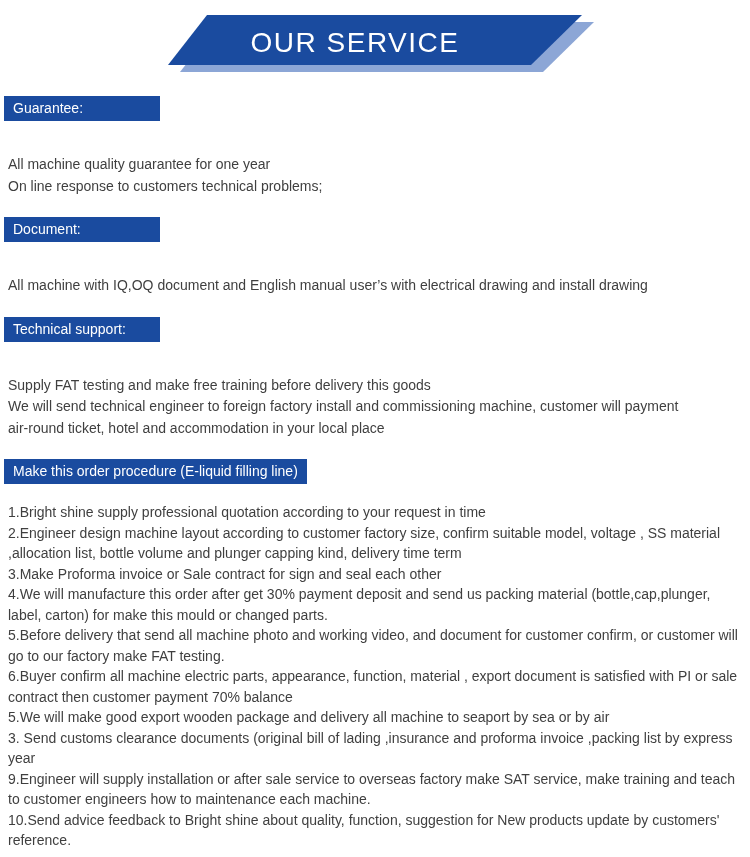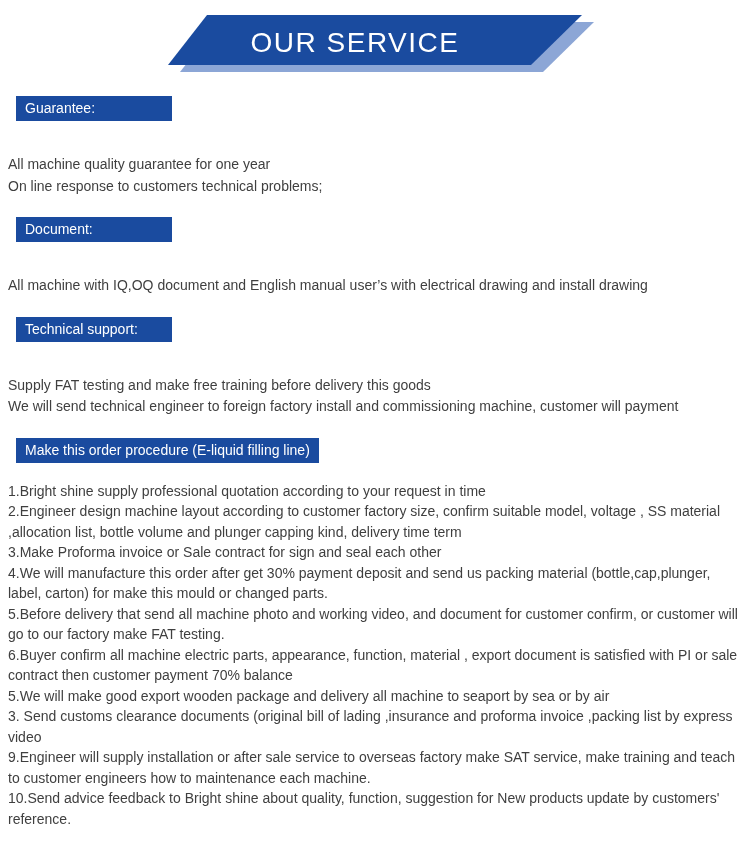--- a/index.html
+++ b/index.html
@@ -31,21 +31,21 @@
   .banner-title{
     position:absolute;left:0;top:18px;width:710px;height:50px;
     display:flex;align-items:center;justify-content:center;
     color:#fff;font-size:28px;letter-spacing:1.5px;font-weight:400;
   }
   
   .svc-section{margin:0 0 20px 0;}
   .svc-heading{
     display:inline-block;
     min-width:156px;
-    margin-left:16px;
+    margin-left:4px;
     padding:5px 9px 6px 9px;
     background:var(--blue-heading);
     color:var(--heading-text);
     font-size:14px;line-height:14px;
   }
   .svc-body{margin-top:33px;}
   .svc-body.list{margin-top:18px;}
   .svc-line{
     margin-left:8px;
     font-size:14px;line-height:21.5px;
@@ -77,39 +77,40 @@
     <div class="svc-body paragraph">
           <div class="svc-line">All machine with IQ,OQ document and English manual user’s with electrical drawing and install drawing</div>
         </div>
   </section>
 
   <section class="svc-section">
     <div class="svc-heading">Technical support:</div>
     <div class="svc-body paragraph">
           <div class="svc-line">Supply FAT testing and make free training before delivery this goods</div>
           <div class="svc-line">We will send technical engineer to foreign factory install and commissioning machine, customer will payment</div>
+          <div class="svc-line">air-round ticket, hotel and accommodation in your local place</div>
         </div>
   </section>
 
   <section class="svc-section">
     <div class="svc-heading">Make this order procedure (E-liquid filling line)</div>
     <div class="svc-body list">
           <div class="svc-line">1.Bright shine supply professional quotation according to your request in time</div>
           <div class="svc-line">2.Engineer design machine layout according to customer factory size, confirm suitable model, voltage , SS material</div>
           <div class="svc-line">,allocation list, bottle volume and plunger capping kind, delivery time term</div>
           <div class="svc-line">3.Make Proforma invoice or Sale contract for sign and seal each other</div>
           <div class="svc-line">4.We will manufacture this order after get 30% payment deposit and send us packing material (bottle,cap,plunger,</div>
           <div class="svc-line">label, carton) for make this mould or changed parts.</div>
           <div class="svc-line">5.Before delivery that send all machine photo and working video, and document for customer confirm, or customer will</div>
           <div class="svc-line">go to our factory make FAT testing.</div>
           <div class="svc-line">6.Buyer confirm all machine electric parts, appearance, function, material , export document is satisfied with PI or sale</div>
           <div class="svc-line">contract then customer payment 70% balance</div>
           <div class="svc-line">5.We will make good export wooden package and delivery all machine to seaport by sea or by air</div>
           <div class="svc-line">3. Send customs clearance documents (original bill of lading ,insurance and proforma invoice ,packing list by express</div>
-          <div class="svc-line">video</div>
+          <div class="svc-line">year</div>
           <div class="svc-line">9.Engineer will supply installation or after sale service to overseas factory make SAT service, make training and teach</div>
           <div class="svc-line">to customer engineers how to maintenance each machine.</div>
           <div class="svc-line">10.Send advice feedback to Bright shine about quality, function, suggestion for New products update by customers'</div>
           <div class="svc-line">reference.</div>
         </div>
   </section>
 </div>
 </div>
 
 </body></html>

